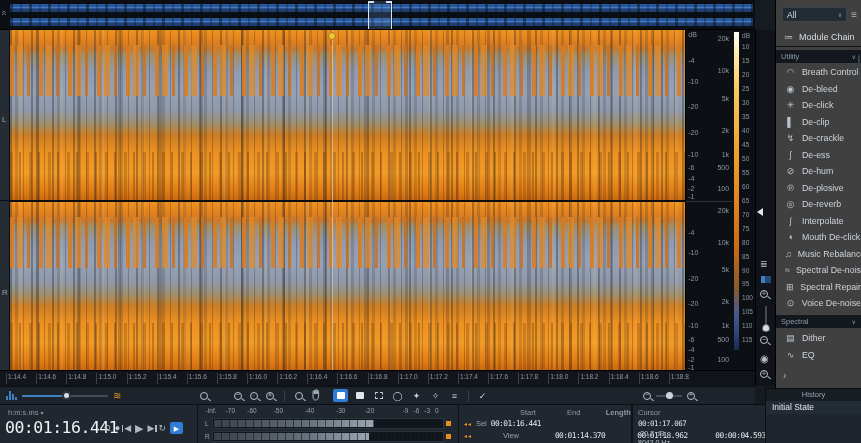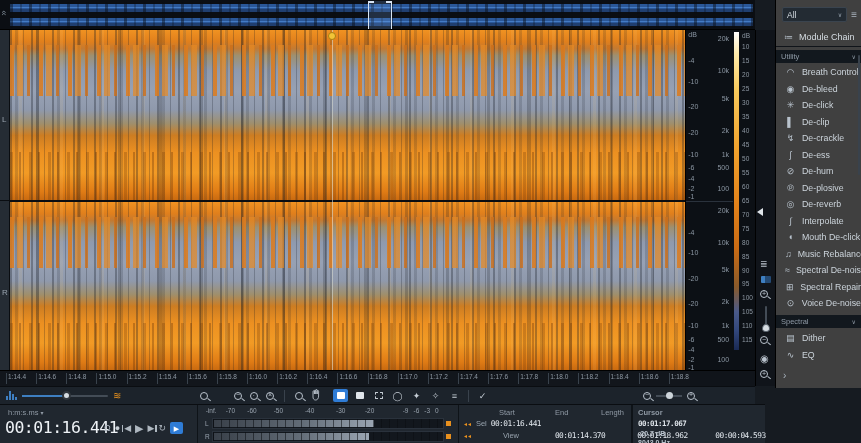--- a/index.html
+++ b/index.html
@@ -121,33 +121,33 @@
   .meter-row { position: absolute; left: 14px; right: 14px; height: 11px; border: 1px solid #2a323c; background: #12171d; }
   .meter-row .fill { position: absolute; inset: 1px; background: linear-gradient(90deg, #394049 0%, #626c77 55%, #9aa5b2 100%);
     -webkit-mask: none; }
   .meter-row .ticks { position: absolute; inset: 0; background: repeating-linear-gradient(90deg, rgba(10,13,17,.55) 0 1px, rgba(0,0,0,0) 1px 8px); }
   .meter-row.m1 { top: 13px; } .meter-row.m2 { top: 26px; }
   .meter-ch { position: absolute; left: 7px; font-size: 6.5px; color: #97a2ad; }
   .clip-led { position: absolute; right: 7px; width: 5px; height: 5px; background: #e8901e; }
   .sb-sel { width: 172px; position: relative; font-size: 8px; }
   .sel-head { position: absolute; top: 3px; left: 0; right: 0; display: flex; color: #8f99a4; font-size: 7.5px; }
   .sel-head span { display: block; }
-  .sh-start { margin-left: 40px; width: 56px; } .sh-end { width: 46px; } .sh-len { width: 30px; }
+  .sh-start { margin-left: 61px; width: 56px; } .sh-end { width: 46px; } .sh-len { width: 30px; font-weight: bold; }
   .sel-row { position: absolute; left: 0; right: 0; display: flex; align-items: center; }
   .sel-row.r1 { top: 14px; } .sel-row.r2 { top: 26px; gap: 32px; }
   .audition-ico { color: #e8901e; font-size: 5px; letter-spacing: -1px; width: 12px; text-align: left; padding-left: 4px; }
   .sel-label { width: 20px; text-align: right; color: #97a2ad; font-size: 7.5px; padding-right: 4px; }
   .sel-val { width: 56px; color: #e2e8ee; font-size: 7.8px; font-family: "DejaVu Sans Mono", monospace; letter-spacing: -0.5px; }
   .sel-val.end { width: 46px; } .sel-val.len { width: 40px; }
   .sb-range { width: 82px; position: relative; }
   .rng-head { position: absolute; top: 3px; left: 0; right: 0; display: flex; justify-content: space-between; padding: 0 6px; color: #8f99a4; font-size: 7.5px; }
   .rng-vals { position: absolute; top: 17px; left: 0; right: 0; display: flex; justify-content: space-between; padding: 0 5px; color: #e2e8ee; font-size: 8px; }
   .rng-unit { position: absolute; bottom: 2px; left: 10px; right: 10px; text-align: center; color: #8f99a4; font-size: 6.5px; border-top: 1px solid #39424c; line-height: 5px; }
   .rng-unit b { background: #20272f; padding: 0 3px; font-weight: normal; position: relative; top: -4px; }
-  .sb-cursor { width: 52px; position: relative; padding: 3px 0 0 5px; font-weight: bold; }
+  .sb-cursor { width: 52px; position: relative; padding: 3px 0 0 5px; }
   .cur-label { color: #8f99a4; font-size: 7.5px; }
   .cur-time { color: #dde3e9; font-size: 7.5px; font-family: "DejaVu Sans Mono", monospace; letter-spacing: -0.5px; margin-top: 2px; }
   .cur-db, .cur-hz { color: #b8c2cc; font-size: 7px; margin-top: 2px; }
 
   
   .right-panel { position: absolute; left: 775px; top: 0; width: 86px; height: 388px; background: #404040; border-left: 1px solid #000; }
   .rp-top { position: absolute; top: 7px; left: 6px; right: 4px; display: flex; align-items: center; gap: 4px; }
   .rp-dd { flex: 1; display: flex; align-items: center; justify-content: space-between; background: #232b33; border: 1px solid #3a444f; border-radius: 2px; height: 15px; padding: 0 4px; font-size: 8.5px; color: #d5dce2; cursor: pointer; }
   .rp-dd .car { font-size: 6px; color: #97a2ad; }
   .rp-menu { color: #aab4be; font-size: 10px; cursor: pointer; line-height: 1; }
@@ -561,14 +561,21 @@
 
         <div class="mod-item">
           <span class="mod-icon">∿</span>
           <span class="mod-label">EQ</span>
         </div>
       </div>
     <span class="rp-expand">›</span>
     <div class="rp-scroll"></div>
   </div>
 
+  <div class="history">
+    <div class="hist-title">History</div>
+    <div>
+
+    <div class="hist-item">Initial State</div>
+      </div>
+  </div>
 
 </div>
 
 </body></html>

